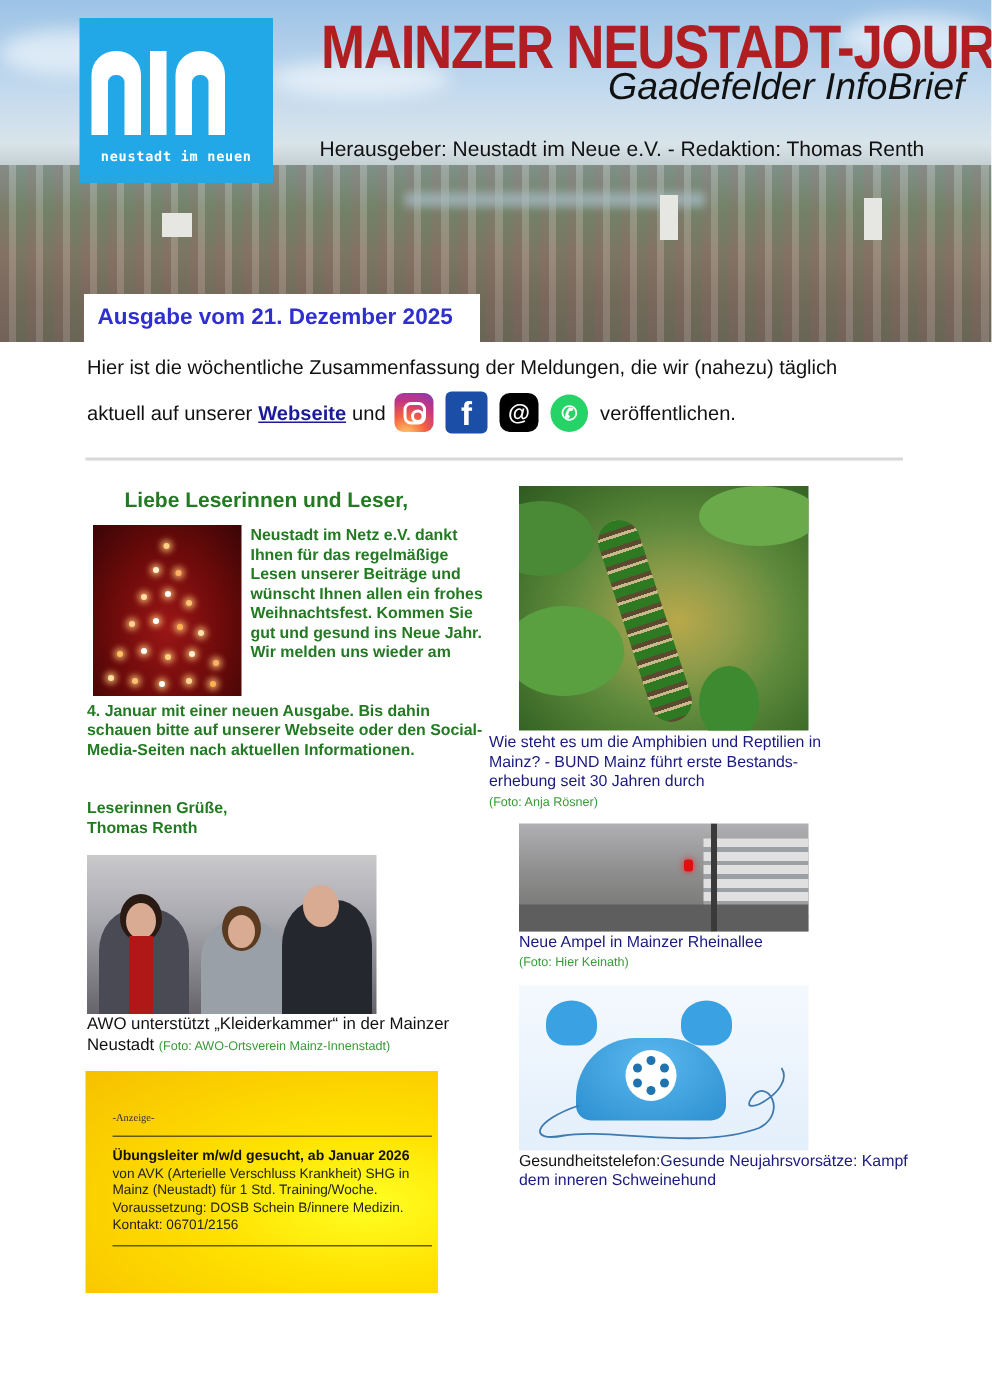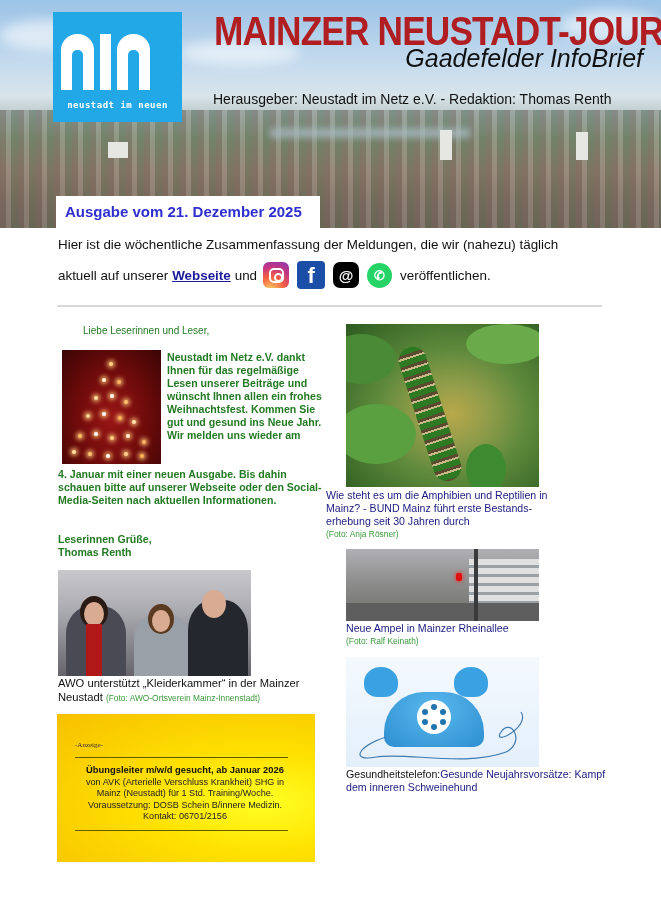--- a/index.html
+++ b/index.html
@@ -38,38 +38,38 @@
   .ig { background: radial-gradient(circle at 30% 110%, #fdd66b 0%, #f56040 40%, #c13584 70%, #833ab4 100%); margin-left: 6px; }
   .ig .cam { width: 15px; height: 15px; border: 2px solid #fff; border-radius: 5px; position: relative; }
   .ig .cam::after { content: ""; position: absolute; left: 3px; top: 3px; width: 5px; height: 5px; border: 2px solid #fff; border-radius: 50%; }
   .fb { background: #1877f2; font-size: 22px; font-family: "Liberation Sans", sans-serif; border-radius: 4px; width: 28px; height: 28px; background: #1b4ea6; }
   .th { background: #000; font-size: 15px; border-radius: 7px; }
   .wa { background: #25d366; border-radius: 50%; width: 25px; height: 25px; font-size: 13px; }
   .intro-line3 { margin-top: 1px; }
   .divider { position: absolute; left: 57px; top: 305px; width: 545px; height: 2px; background: #d8d8d8; }
 
   
-  .greet { position: absolute; left: 58px; top: 325px; color: #237a23; font-weight: normal; font-size: 10px; padding-left: 25px; }
+  .greet { position: absolute; left: 58px; top: 325px; color: #237a23; font-weight: bold; font-size: 14px; padding-left: 25px; }
   .tree-img { position: absolute; left: 62px; top: 350px; width: 99px; height: 114px;
     background: radial-gradient(ellipse at 50% 60%, #9a1616 0%, #6b0a0a 55%, #3a0505 100%); overflow: hidden; }
   .tree-img .spark { position: absolute; width: 4px; height: 4px; border-radius: 50%; box-shadow: 0 0 4px 2px rgba(255,200,120,0.8); }
   .letter-right { position: absolute; left: 167px; top: 351px; width: 160px; color: #237a23; font-weight: bold; font-size: 10.6px; line-height: 13px; }
   .letter-full { position: absolute; left: 58px; top: 468px; width: 270px; color: #237a23; font-weight: bold; font-size: 10.6px; line-height: 13px; }
   .sign { position: absolute; left: 58px; top: 533px; color: #237a23; font-weight: bold; font-size: 10.6px; line-height: 13px; }
 
   .awo-img { position: absolute; left: 58px; top: 570px; width: 193px; height: 106px; background: linear-gradient(180deg, #c9c9cc 0%, #a9a9b0 40%, #66646a 100%); overflow: hidden; }
   .person { position: absolute; bottom: 0; border-radius: 40% 40% 0 0; }
   .head { position: absolute; border-radius: 50%; background: #d8ab92; }
   .awo-cap { position: absolute; left: 58px; top: 676px; width: 260px; font-size: 11.2px; line-height: 14px; color: #111; }
   .credit { color: #3a9a3a; font-size: 8.4px; }
 
-  .ad { position: absolute; left: 57px; top: 714px; width: 258px; height: 148px; background: radial-gradient(ellipse at 80% 60%, #ffff22 0%, #ffe100 40%, #f7c000 100%); }
+  .ad { position: absolute; left: 57px; top: 714px; width: 235px; height: 148px; background: radial-gradient(ellipse at 80% 60%, #ffff22 0%, #ffe100 40%, #f7c000 100%); }
   .ad-label { position: absolute; left: 18px; top: 27px; font-size: 7px; color: #333; font-family: "Liberation Serif", serif; }
   .ad-rule1 { position: absolute; left: 18px; top: 43px; width: 213px; height: 1px; background: #6a5a00; }
-  .ad-body { position: absolute; left: 18px; top: 50px; width: 220px; font-size: 9.1px; line-height: 11.5px; color: #222; text-align: center; }
+  .ad-body { position: absolute; left: 18px; top: 50px; width: 220px; font-size: 9.1px; line-height: 11.5px; color: #222; }
   .ad-body b { color: #111; font-size: 9.4px; }
   .ad-rule2 { position: absolute; left: 18px; top: 116px; width: 213px; height: 1px; background: #6a5a00; }
 
   
   .lizard-img { position: absolute; left: 346px; top: 324px; width: 193px; height: 163px;
     background: radial-gradient(ellipse at 55% 55%, #b9a84a 0%, #8f9c4a 25%, #5f8a3c 50%, #3f6e2a 80%, #2e5a20 100%); overflow: hidden; }
   .leaf { position: absolute; border-radius: 50%; background: #4f9a3a; }
   .lizard { position: absolute; left: 70px; top: 20px; width: 28px; height: 140px; border-radius: 14px; background: repeating-linear-gradient(180deg, #2e7a22 0 6px, #5c4a30 6px 9px, #c8b88a 9px 11px); transform: rotate(-18deg); }
   .cap-blue { position: absolute; color: #1a1a80; font-size: 10.6px; line-height: 13px; }
   .ampel-img { position: absolute; left: 346px; top: 549px; width: 193px; height: 72px; background: linear-gradient(180deg, #b0b0b4 0%, #8e8e8e 45%, #6d6d6a 100%); overflow: hidden; }
@@ -104,21 +104,21 @@
       <div class="logo-i"></div>
       <div class="logo-arch">
           <div class="gap"></div>
         </div>
     </div>
     <div class="logo-text">neustadt im neuen</div>
   </div>
 
   <div class="mast-title">MAINZER NEUSTADT-JOURNAL</div>
   <div class="mast-sub">Gaadefelder InfoBrief</div>
-  <div class="mast-pub">Herausgeber: Neustadt im Netz e.V. - Redaktion: Thomas Renth</div>
+  <div class="mast-pub">Herausgeber: Neustadt im Neue e.V. - Redaktion: Thomas Renth</div>
 
   <div class="issue-box">
     <div class="issue-text">Ausgabe vom 21. Dezember 2025</div>
   </div>
 </div>
 
 <div class="intro">
   <div>Hier ist die wöchentliche Zusammenfassung der Meldungen, die wir (nahezu) täglich</div>
   <div class="intro-line2">
     <span>aktuell auf unserer</span>
@@ -207,21 +207,21 @@
 </div>
 
 <div class="ampel-img">
   <div class="building"></div>
   <div style="position:absolute;left:0;bottom:0;width:193px;height:18px;background:#5e5e5e;"></div>
   <div style="position:absolute;left:128px;top:0;width:4px;height:72px;background:#3a3a3a;"></div>
   <div class="light"></div>
 </div>
 <div class="cap-blue" style="left:346px;top:622px;width:250px;">
   <div>Neue Ampel in Mainzer Rheinallee</div>
-  <div class="credit">(Foto: Ralf Keinath)</div>
+  <div class="credit">(Foto: Hier Keinath)</div>
 </div>
 
 <div class="phone-img">
   <div class="earcup" style="left:18px;"></div>
   <div class="earcup" style="left:108px;"></div>
   <div class="phone-body">
     <div class="dial">
       <div class="hole" style="left:14px;top:4px;"></div>
       <div class="hole" style="left:23px;top:9px;"></div>
       <div class="hole" style="left:23px;top:19px;"></div>

